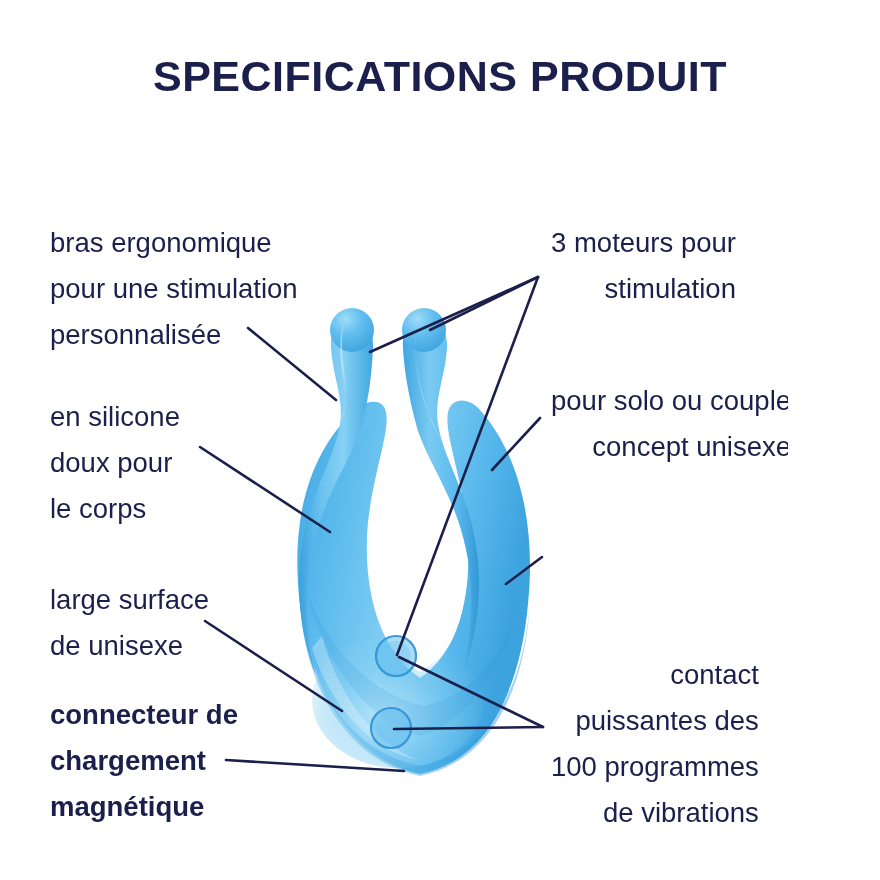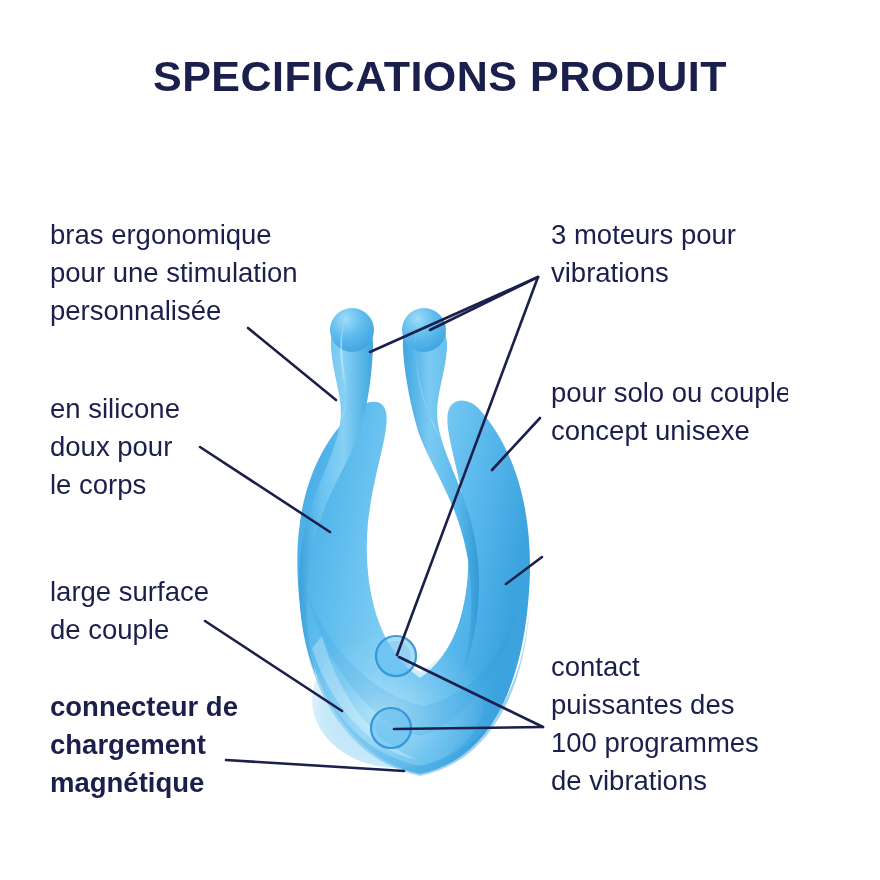--- a/index.html
+++ b/index.html
@@ -32,22 +32,22 @@
   }
 
   
   .label {
     position: absolute;
     font-size: 27.5px;
     line-height: 38px;
     color: #1b1f4b;
     white-space: nowrap;
   }
-  .label .ln { display: block; }
-  .label.right { text-align: left; }
+  .label .ln { display: block; margin-top: 8px; }
+  .label.right { text-align: right; }
 
   
   #label-arm        { left: 50px;  top: 216px; }
   #label-silicone   { left: 50px;  top: 390px; }
   #label-surface    { left: 50px;  top: 573px; }
   #label-connector  { left: 50px;  top: 688px; font-weight: bold; }
 
   
   #label-motors     { left: 551px; top: 216px; }
   #label-unisex     { left: 551px; top: 374px; }
@@ -237,32 +237,32 @@
   </div>
 
   <div class="label" id="label-silicone">
     <span class="ln">en silicone</span>
     <span class="ln">doux pour</span>
     <span class="ln">le corps</span>
   </div>
 
   <div class="label" id="label-surface">
     <span class="ln">large surface</span>
-    <span class="ln">de couple</span>
+    <span class="ln">de unisexe</span>
   </div>
 
   <div class="label" id="label-connector">
     <span class="ln">connecteur de</span>
     <span class="ln">chargement</span>
     <span class="ln">magnétique</span>
   </div>
 
   <div class="label right" id="label-motors">
     <span class="ln">3 moteurs pour</span>
-    <span class="ln">vibrations</span>
+    <span class="ln">stimulation</span>
   </div>
 
   <div class="label right" id="label-unisex">
     <span class="ln">pour solo ou couple</span>
     <span class="ln">concept unisexe</span>
   </div>
 
 
   <div class="label right" id="label-commands">
     <span class="ln">contact</span>

